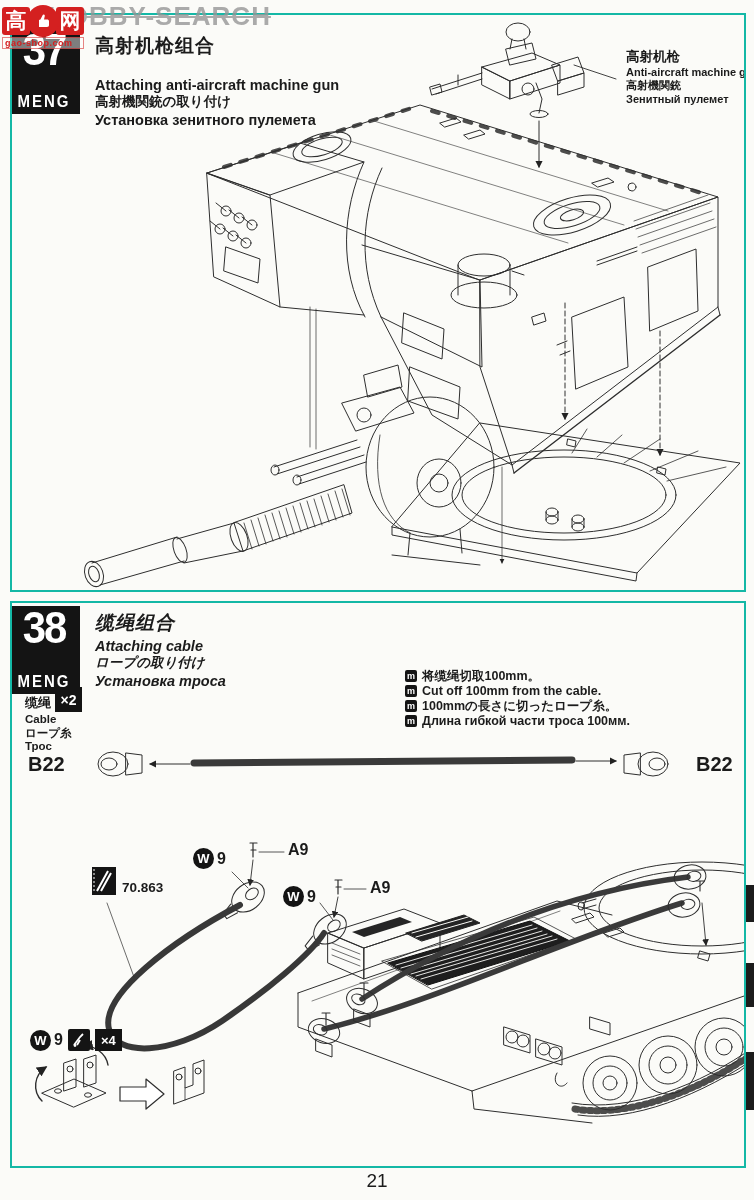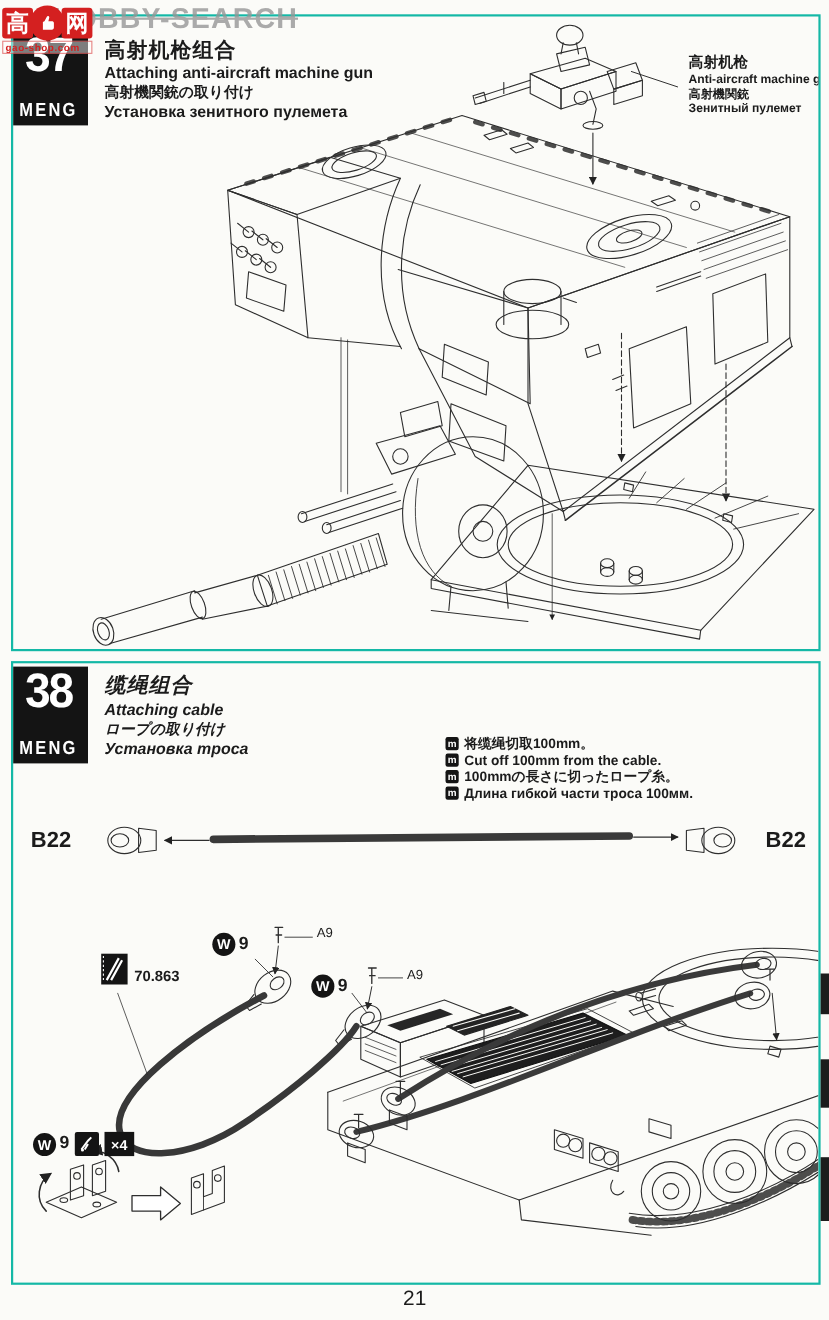--- a/index.html
+++ b/index.html
@@ -27,21 +27,21 @@
   .note-txt{font-size:12.5px;font-weight:700;line-height:14px;white-space:nowrap;}
   .qtybox{background:#141414;color:#fff;display:flex;align-items:center;justify-content:center;
           font-weight:700;}
   .part-cn{font-size:13px;font-weight:700;}
   .part-sm{font-size:11.5px;font-weight:700;line-height:13.5px;}
   .b22{font-size:20px;font-weight:600;}
   .w9{display:flex;align-items:center;gap:3px;}
   .w9 .dot{width:21px;height:21px;border-radius:50%;background:#141414;color:#fff;
            font-size:13px;font-weight:700;display:flex;align-items:center;justify-content:center;}
   .w9 .n{font-size:16px;font-weight:700;}
-  .a9{font-size:12px;font-weight:400;}
+  .a9{font-size:16px;font-weight:700;}
   .paintlbl{font-size:13.5px;font-weight:700;}
   .pg{font-size:19px;}
   .wm-text{font-size:26px;font-weight:700;color:#979797;letter-spacing:1px;
            text-decoration:line-through;opacity:.8;}
   .wm-logo{display:flex;align-items:center;}
   .wm-box{width:28px;height:28px;background:#d42020;color:#fff;border-radius:3px;
           font-size:21px;font-weight:700;display:flex;align-items:center;justify-content:center;}
   .wm-url{font-size:9px;font-weight:700;color:#d42020;border:1px solid rgba(212,32,32,.55);
           padding:0 2px;letter-spacing:.5px;background:rgba(255,255,255,.45);}
   .edge-block{position:absolute;left:746px;width:8px;background:#1c1c1c;}
@@ -173,21 +173,21 @@
       </g>
     </g>
   </svg>
 
   <div class="numbox" style="left:-4px;top:13px;width:72px;height:86px;">
     <div class="stepnum">37</div>
     <div class="brand">MENG</div>
   </div>
   <div class="abs" style="left:83px;top:18px;">
     <div class="t-cn">高射机枪组合</div>
-    <div class="t-en" style="margin-top:0;">Attaching anti-aircraft machine gun</div>
+    <div class="t-en" style="margin-top:18px;">Attaching anti-aircraft machine gun</div>
     <div class="t-ja">高射機関銃の取り付け</div>
     <div class="t-ru" style="margin-top:1px;">Установка зенитного пулемета</div>
   </div>
 
   <div class="abs" style="left:614px;top:33px;">
     <div class="c-cn">高射机枪</div>
     <div class="c-sm">Anti-aircraft machine gun</div>
     <div class="c-ja">高射機関銃</div>
     <div class="c-sm">Зенитный пулемет</div>
   </div>
@@ -327,20 +327,29 @@
     <div class="stepnum">38</div>
     <div class="brand">MENG</div>
   </div>
   <div class="abs" style="left:83px;top:7px;font-style:italic;">
     <div class="t-cn">缆绳组合</div>
     <div class="t-en" style="margin-top:2px;">Attaching cable</div>
     <div class="t-ja">ロープの取り付け</div>
     <div class="t-ru" style="margin-top:1px;">Установка троса</div>
   </div>
 
+  <div class="abs" style="left:13px;top:84px;">
+    <div style="display:flex;align-items:flex-end;gap:4px;">
+      <span class="part-cn">缆绳</span>
+      <span class="qtybox" style="width:27px;height:25px;font-size:14px;">×2</span>
+    </div>
+    <div class="part-sm" style="margin-top:1px;">Cable</div>
+    <div class="part-sm">ロープ糸</div>
+    <div class="part-sm">Трос</div>
+  </div>
 
   <div class="abs" style="left:393px;top:66px;">
     <div class="note-row">
       <span class="note-icon">m</span>
       <span class="note-txt">将缆绳切取100mm。</span>
     </div>
     <div class="note-row">
       <span class="note-icon">m</span>
       <span class="note-txt">Cut off 100mm from the cable.</span>
     </div>

